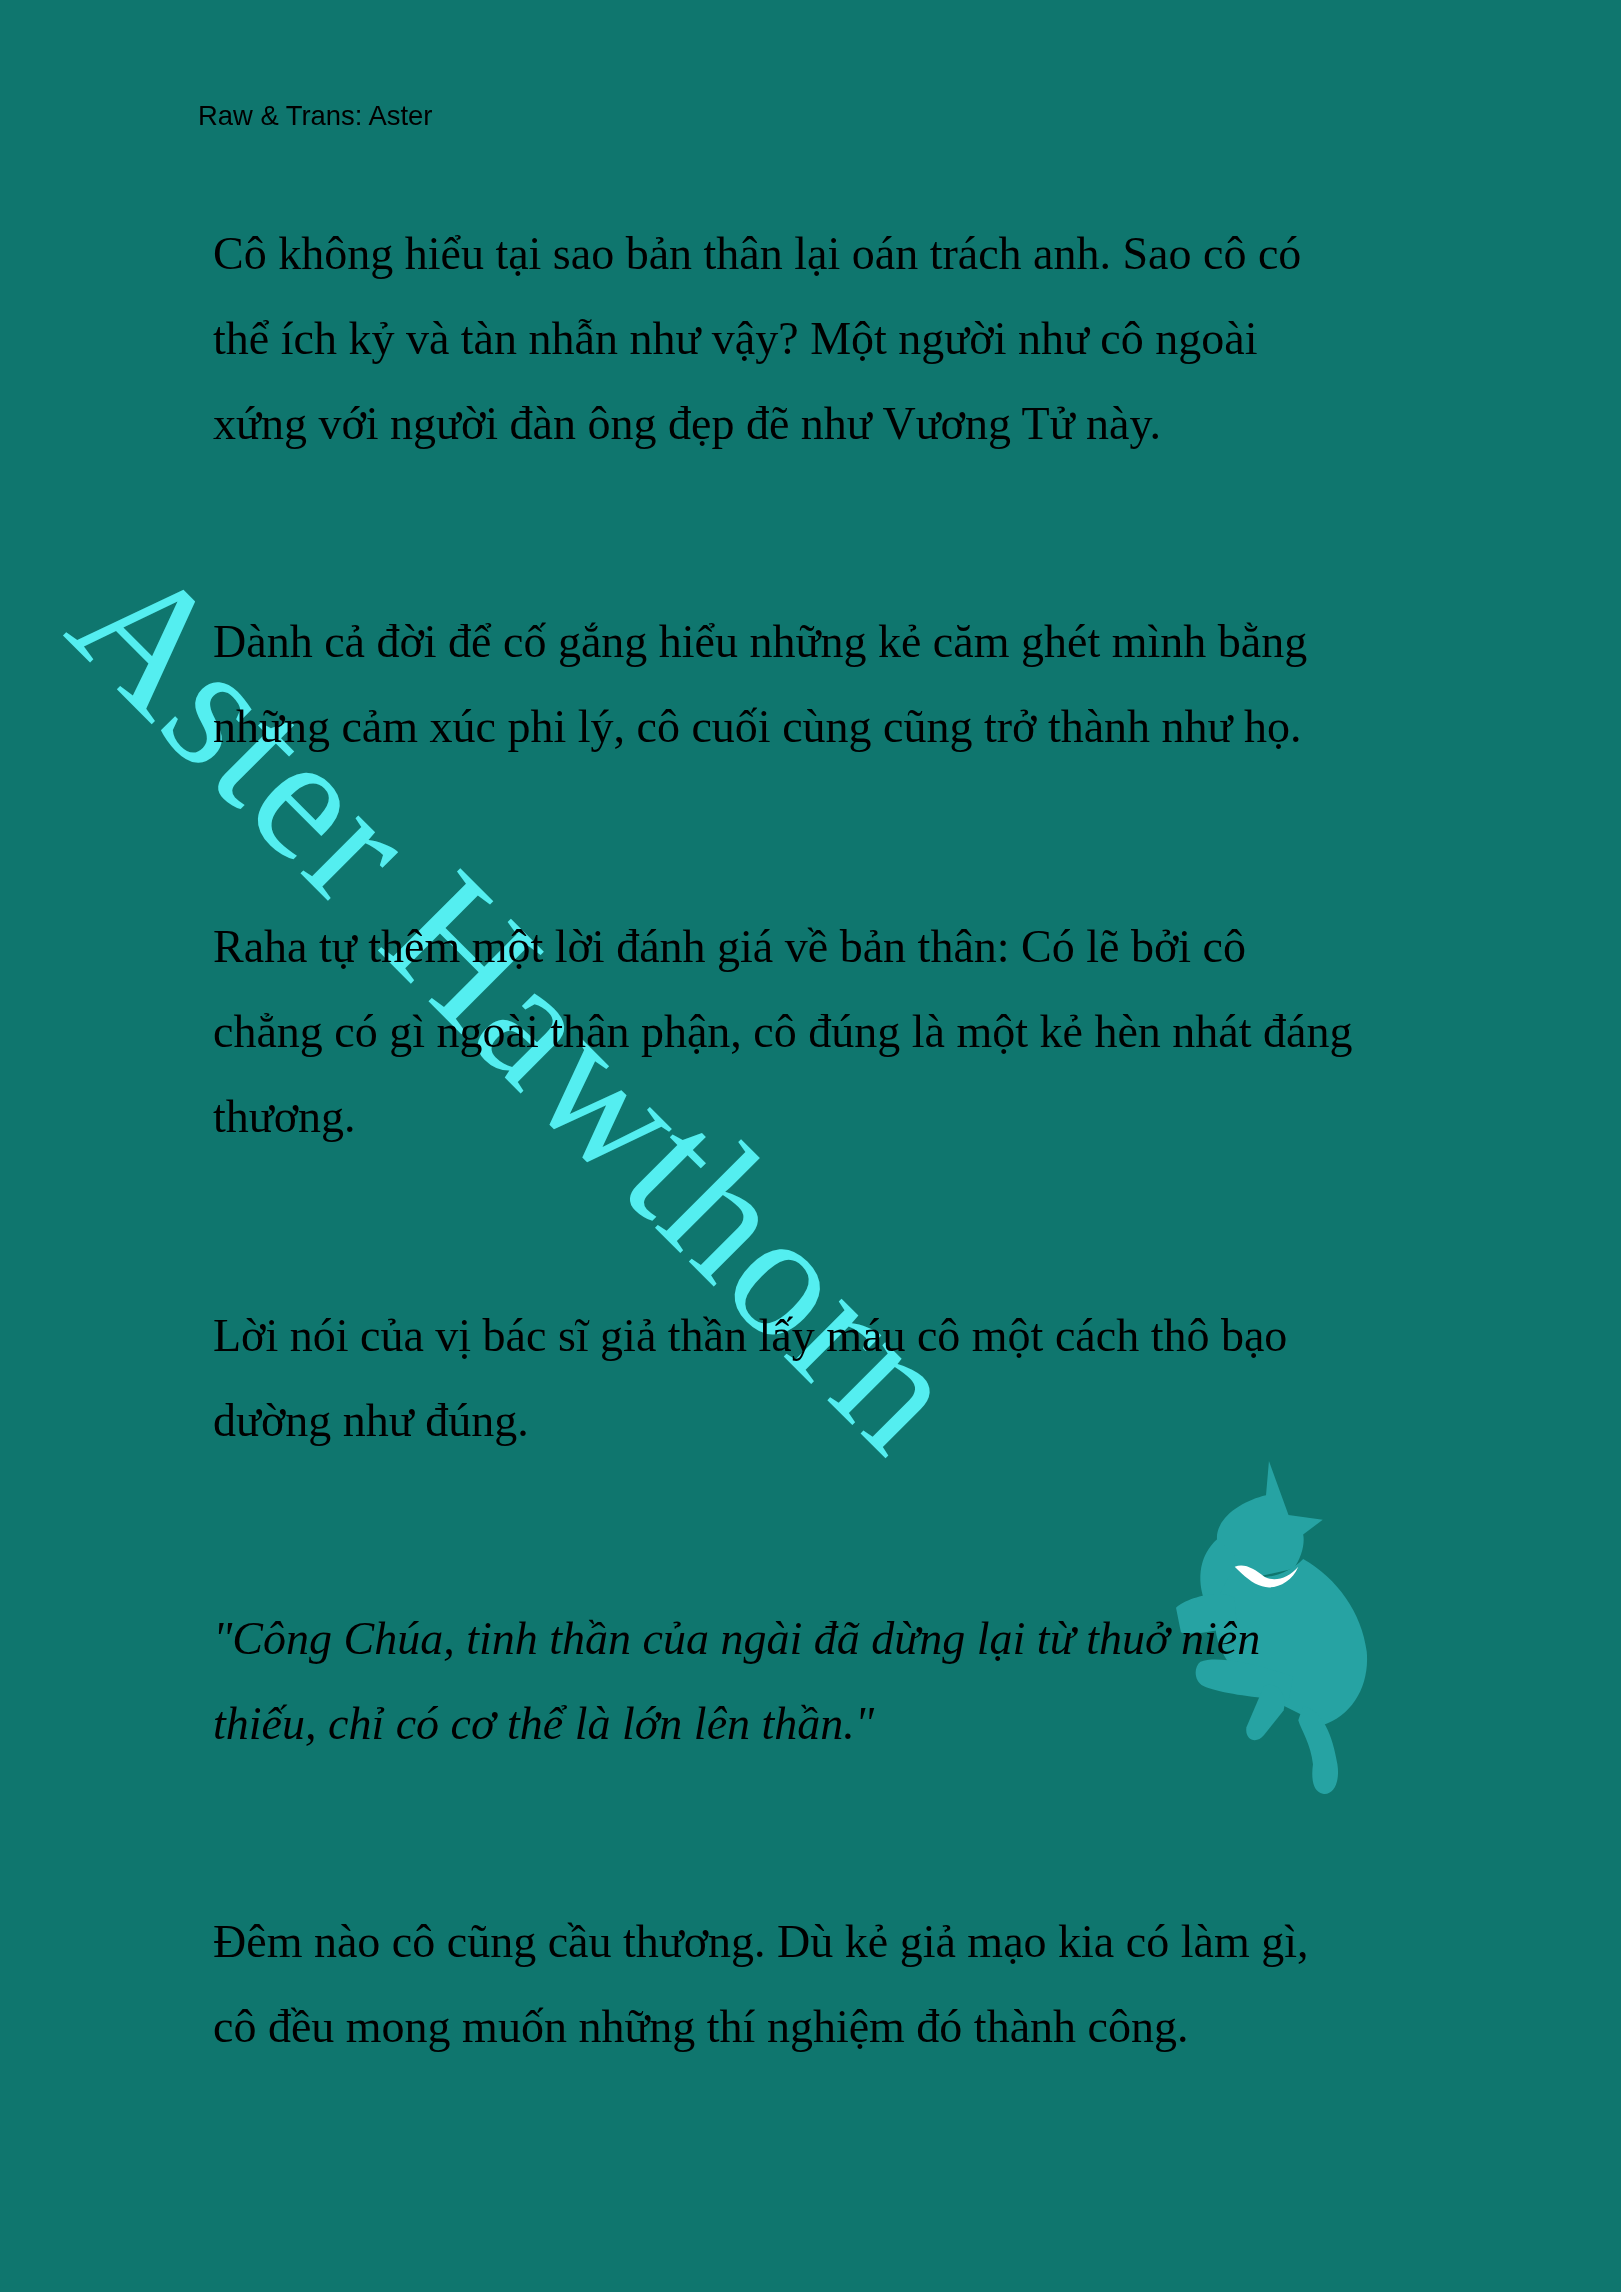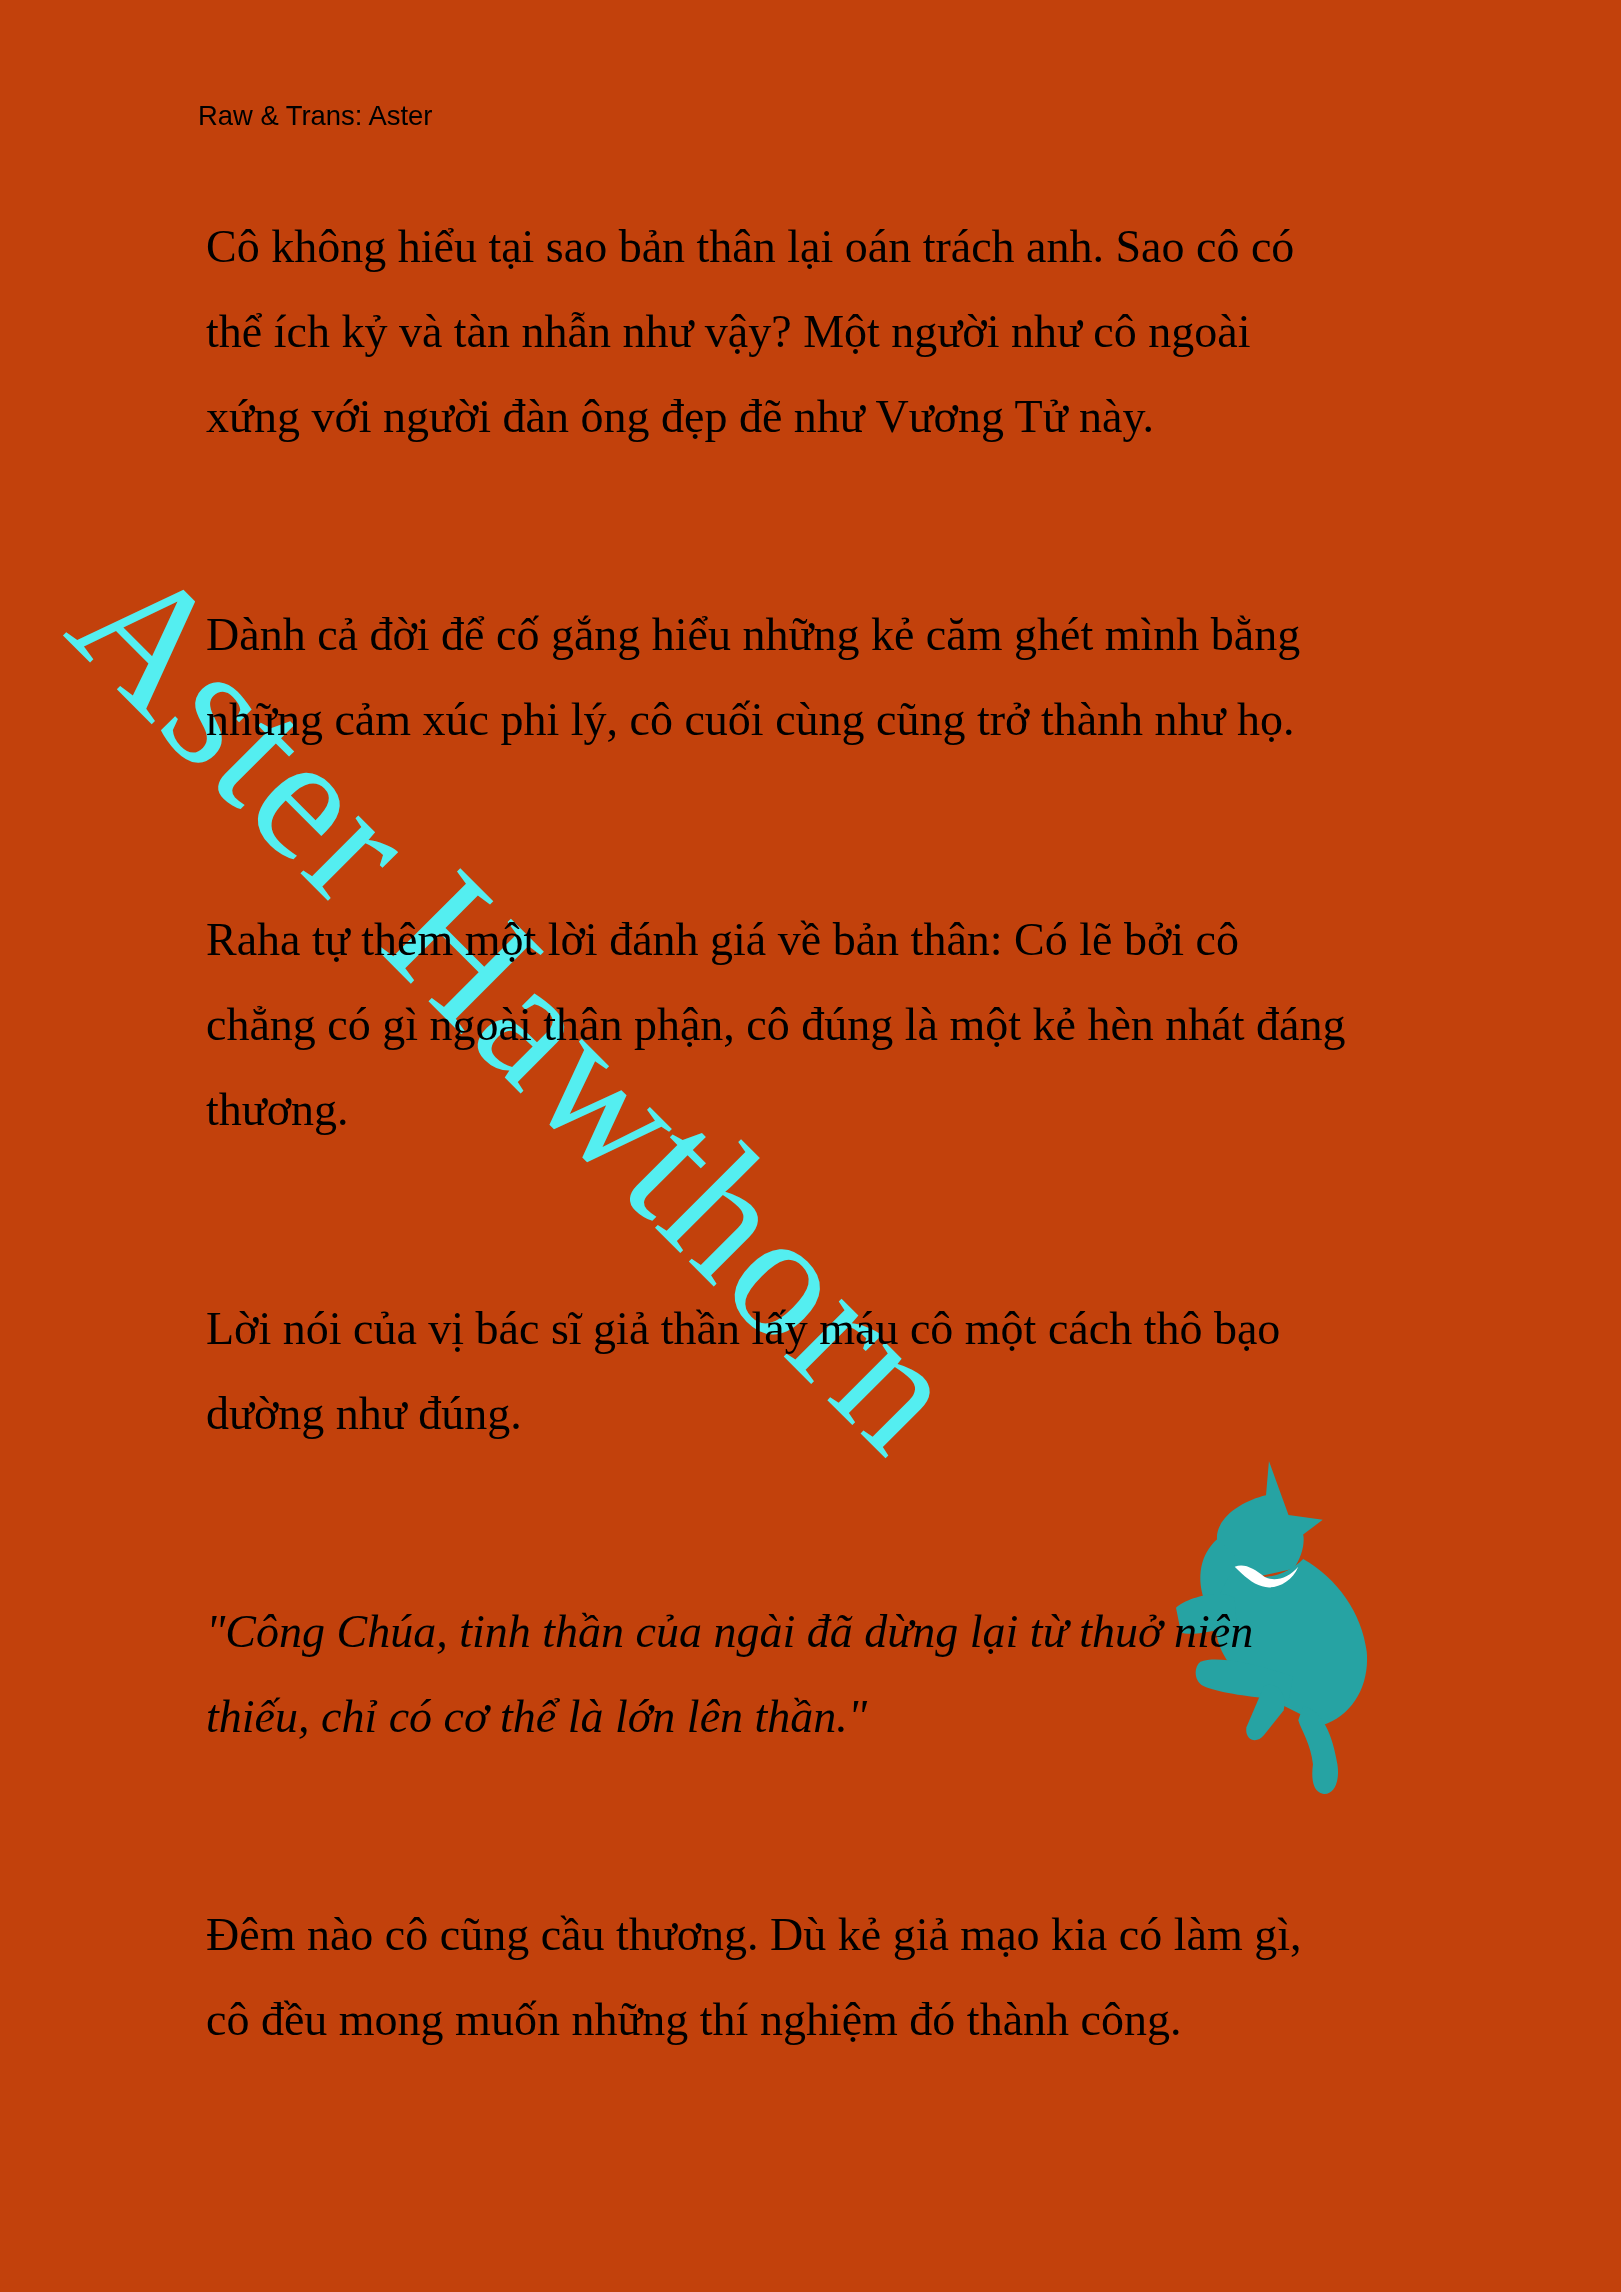--- a/index.html
+++ b/index.html
@@ -11,21 +11,21 @@
       width: 1621px;
       height: 2293px;
       position: relative;
       overflow: hidden;
     }
     .page {
       position: absolute;
       left: 0; top: 0;
       width: 1621px;
       height: 2293px;
-      background: #c2410c;
+      background: #0f766e;
     }
     .header {
       position: absolute;
       left: 198px;
       top: 98px;
       font-family: "Liberation Sans", sans-serif;
       font-size: 27.4px;
       color: #000;
       line-height: 35px;
       z-index: 3;
@@ -36,21 +36,21 @@
       top: 196px;
       width: 1274px;
       z-index: 3;
       font-family: "Liberation Serif", serif;
       font-size: 46px;
       color: #000;
     }
     .para {
       position: absolute;
       left: 0;
-      margin: 8px;
+      margin: 15px;
       line-height: 85px;
       white-space: nowrap;
     }
     .para .line { display: block; }
     .para.italic { font-style: italic; }
 
     .watermark {
       position: absolute;
       left: 167px;
       top: 529px;

